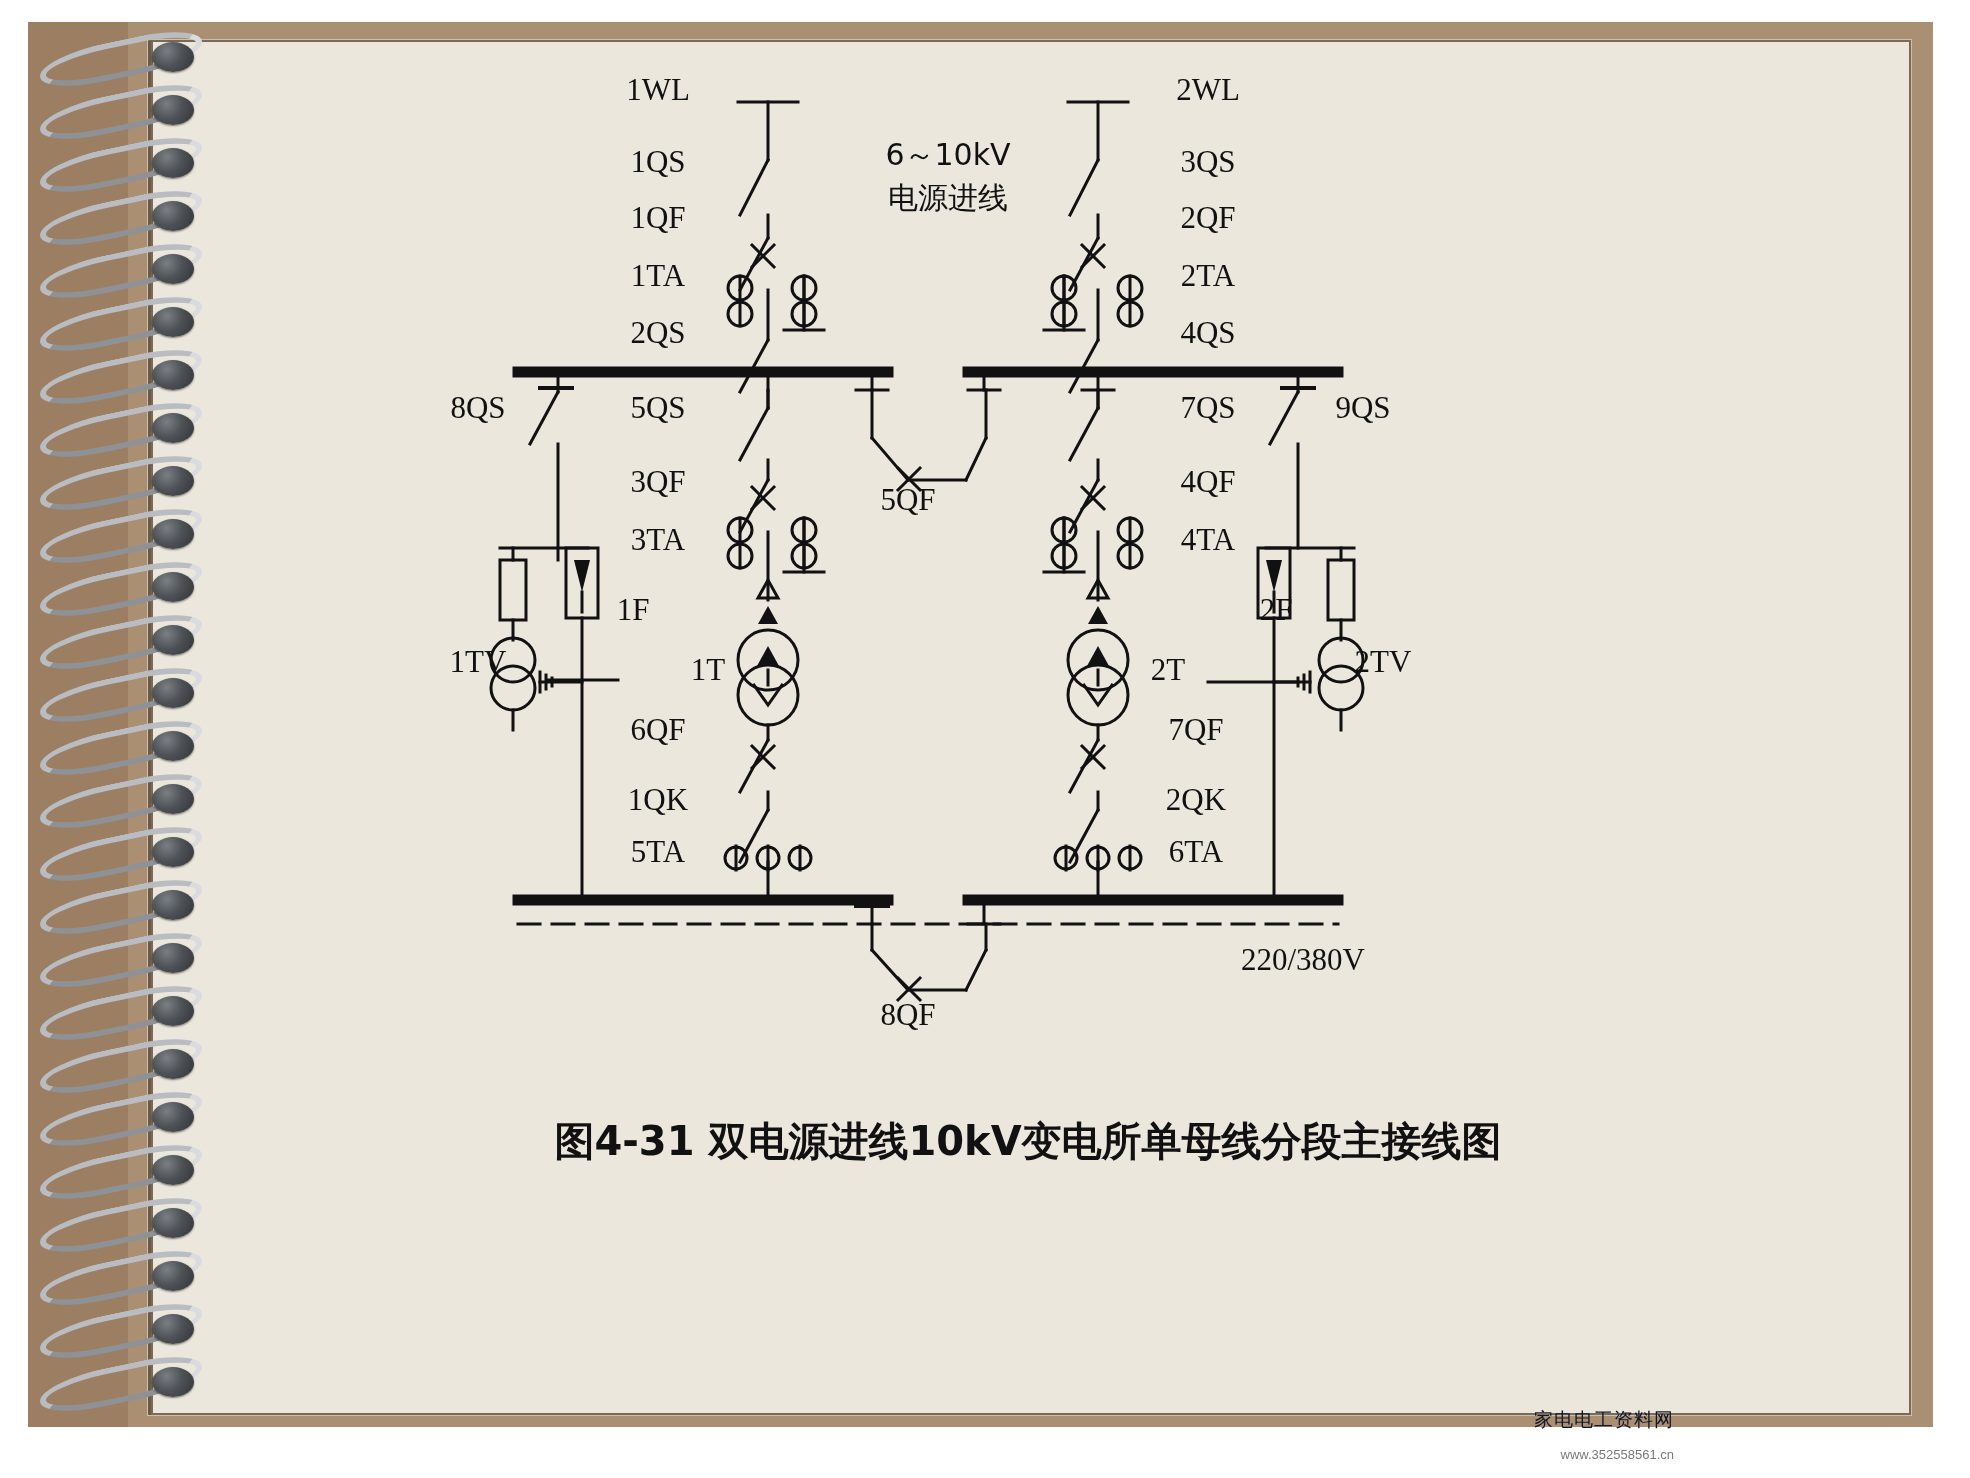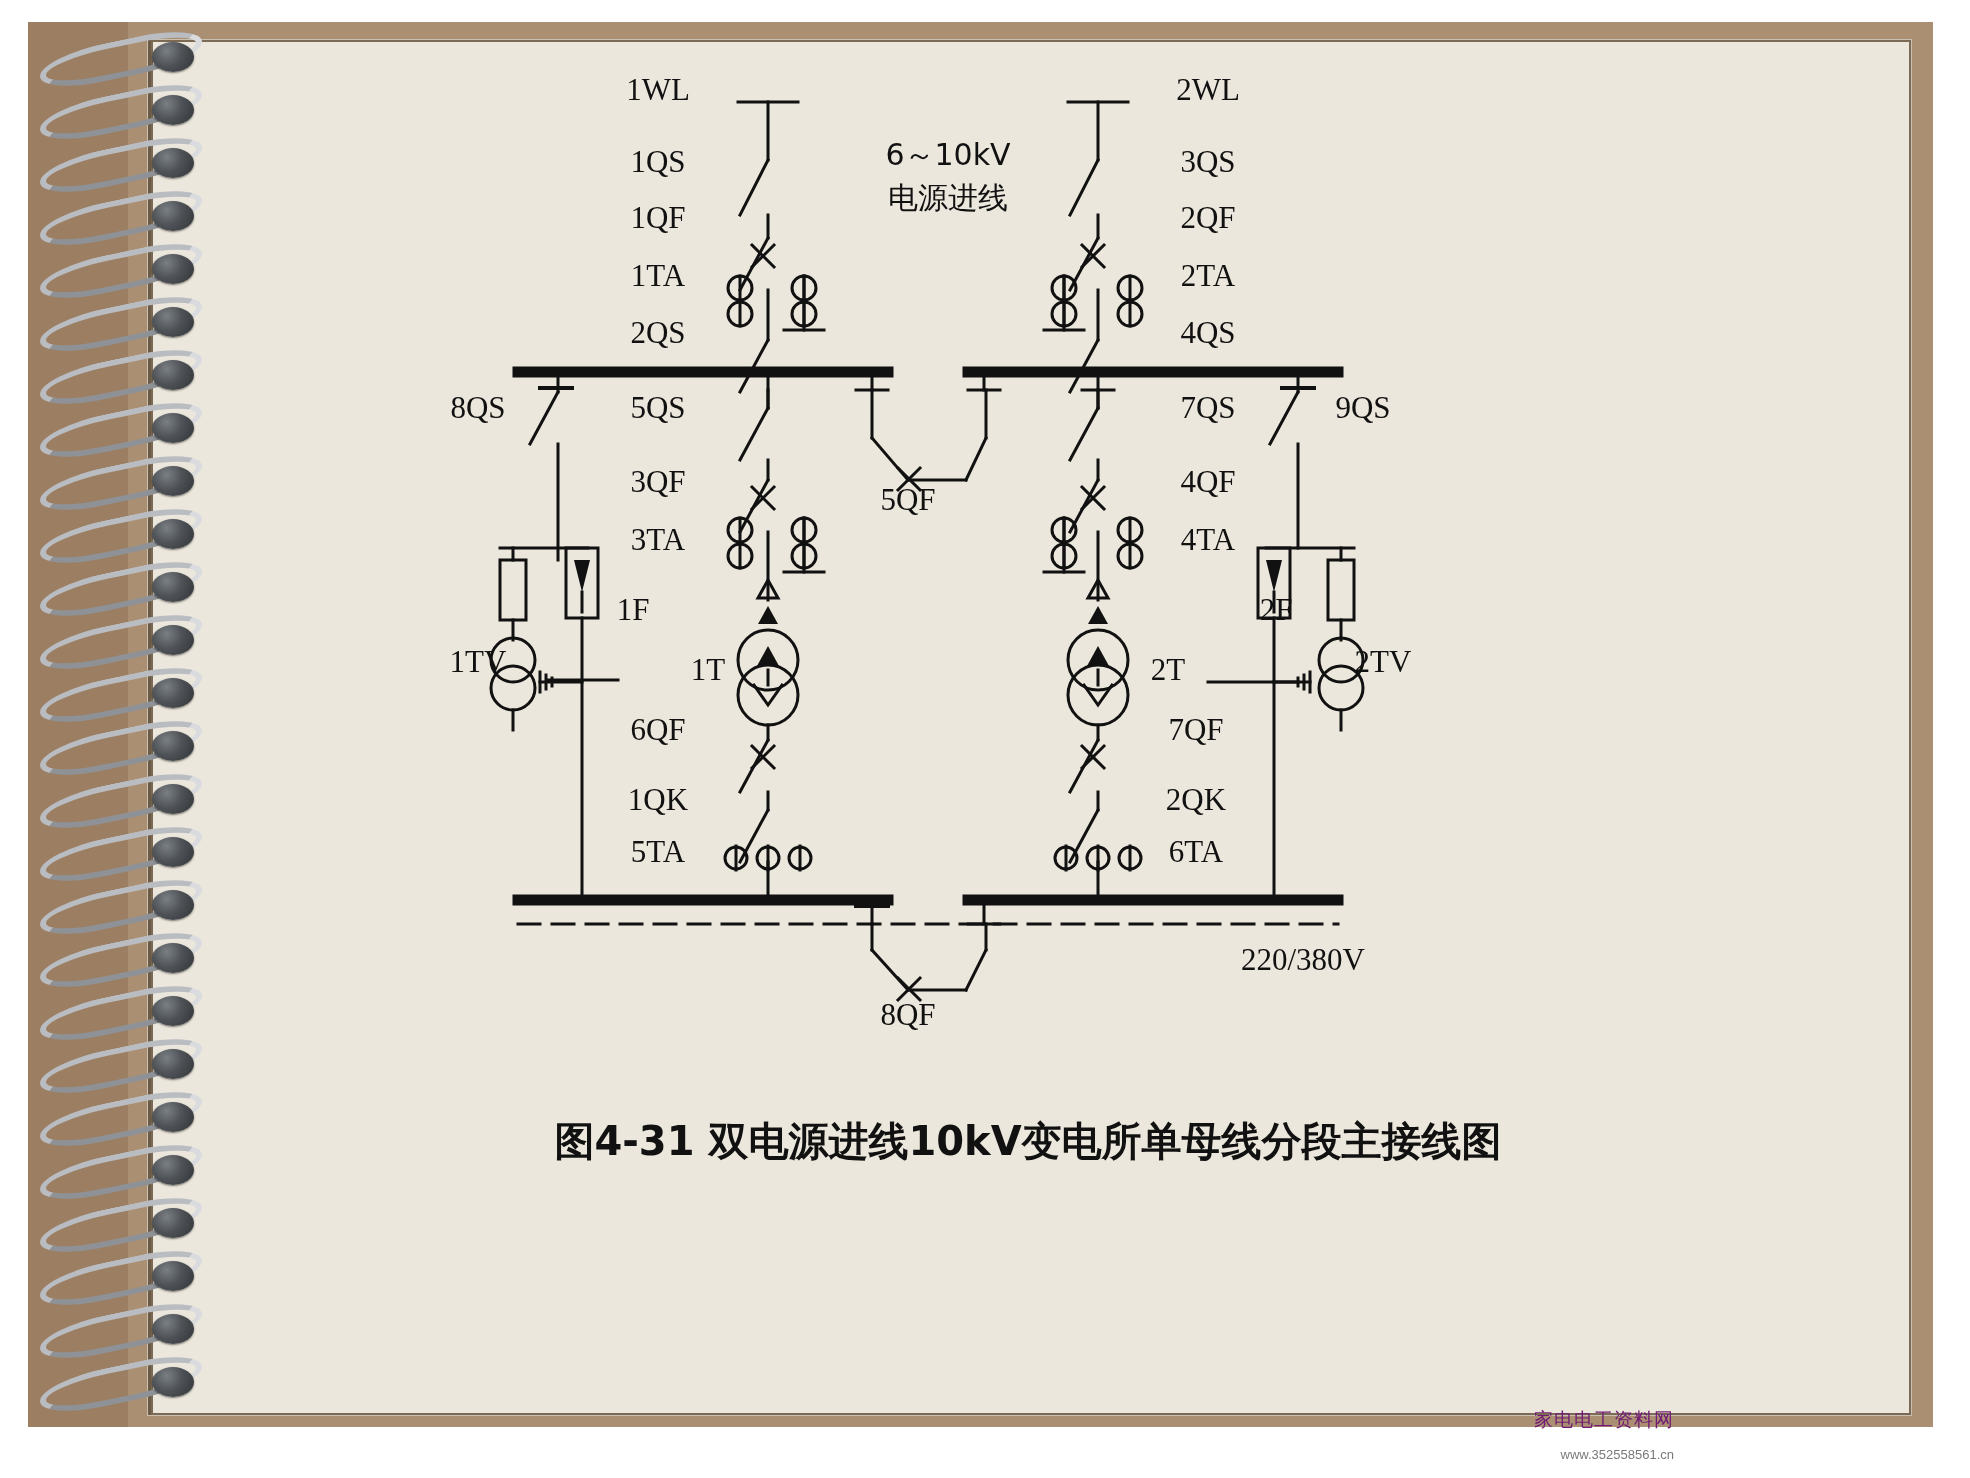--- a/index.html
+++ b/index.html
@@ -50,21 +50,21 @@
     border-radius:50%;
     background:radial-gradient(circle at 35% 30%, #7a7f84 0%, #4e5256 45%, #2f3235 100%);
     box-shadow:0 1px 2px rgba(0,0,0,.5);
   }
 
   
   .watermark{
     position:absolute;right:28px;bottom:16px;text-align:right;
     font-family:"Liberation Sans", sans-serif;color:#6b6b6b;
   }
-  .wm1{font-size:19px;color:#701a75;letter-spacing:1px;}
+  .wm1{font-size:19px;color:#0f172a;letter-spacing:1px;}
   .wm2{font-size:13px;color:#7a7a7a;margin-top:14px;}
 
   
   .diagram{position:absolute;left:148px;top:40px;width:1760px;height:1375px;}
   svg{display:block;}
   .lbl{font-family:"Liberation Serif", serif;font-size:31px;fill:#111;}
   .lbl-cn{font-family:"DejaVu Sans", sans-serif;font-size:30px;fill:#111;}
   .caption{font-family:"DejaVu Sans", sans-serif;font-size:40px;fill:#111;font-weight:700;}
 </style>
 </head>

